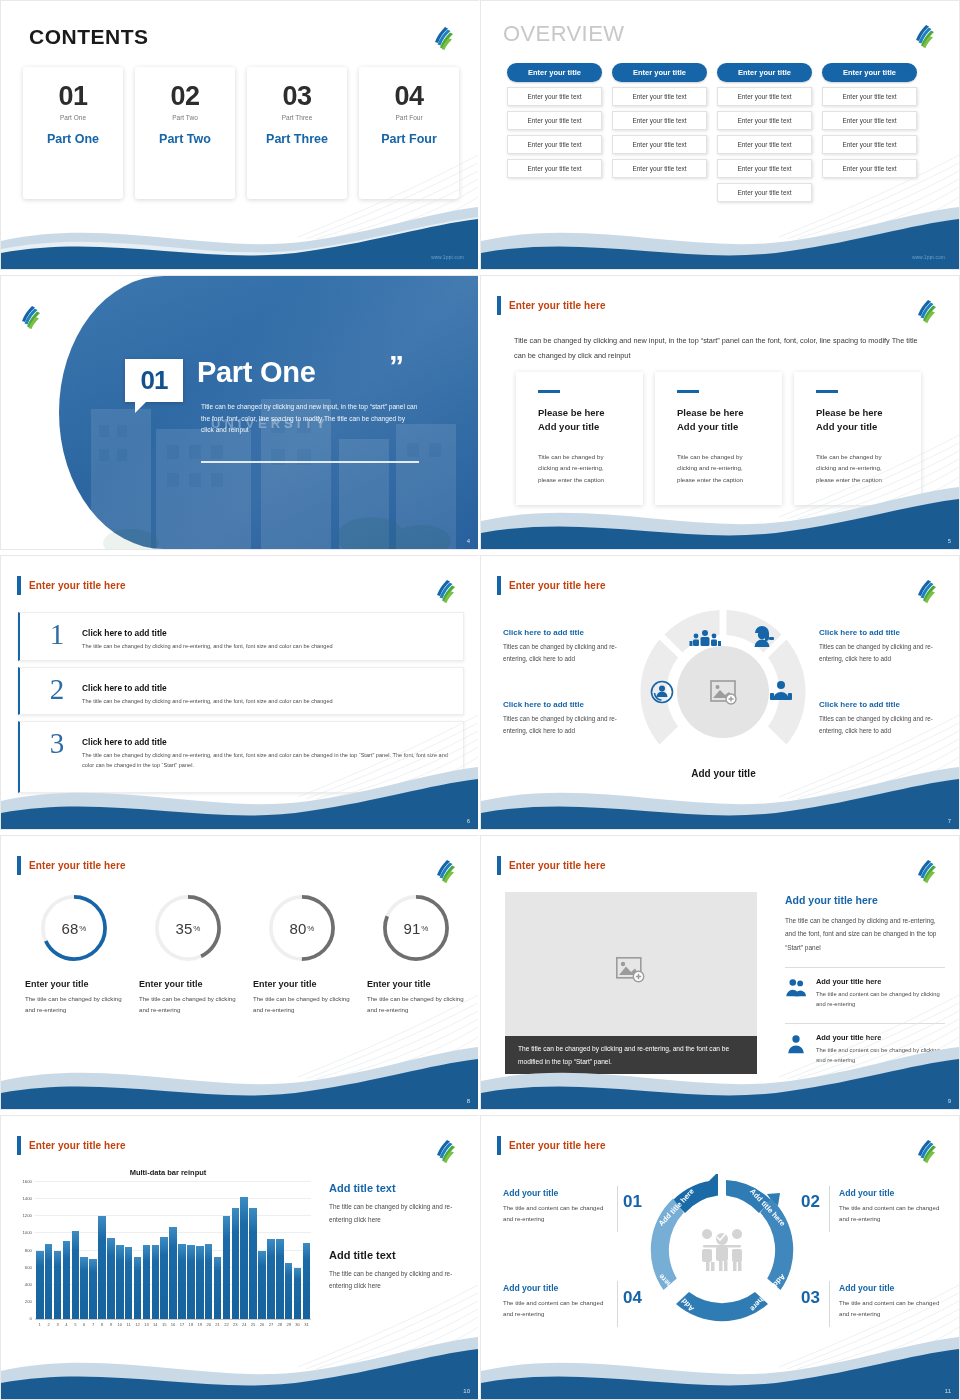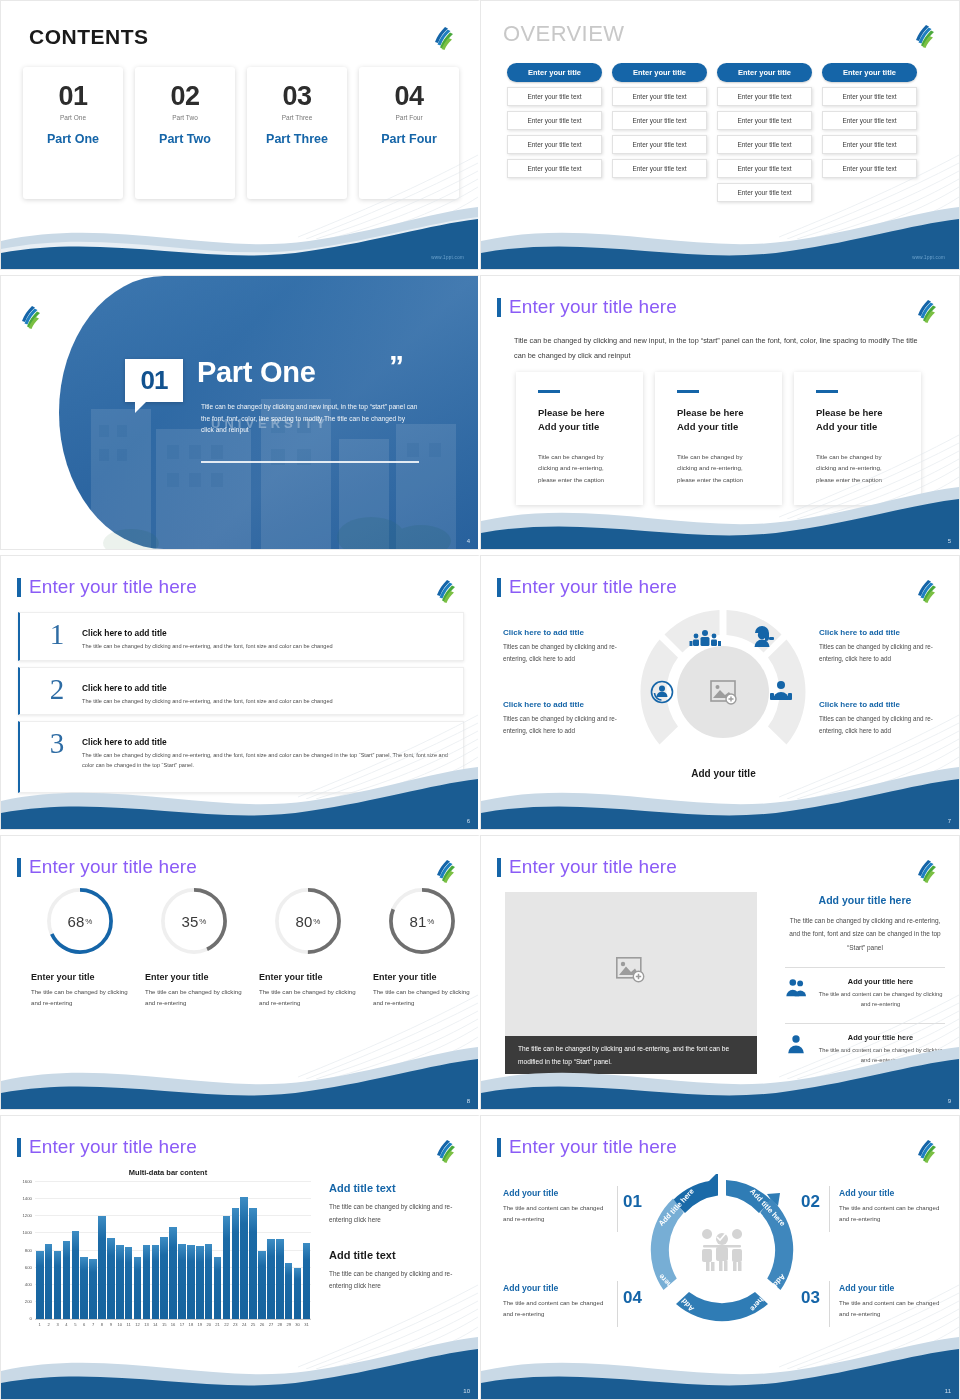--- a/index.html
+++ b/index.html
@@ -39,21 +39,21 @@
     position: absolute; right: 8px; bottom: 5px;
     font-size: 6px; color: #cfe0ef; z-index: 6;
   }
   .watermark {
     position:absolute; right: 14px; bottom: 9px;
     font-size: 4.5px; color: #6fa5cf; letter-spacing:.3px; z-index: 6;
   }
 
   .title-row { position: absolute; left: 16px; top: 20px; display: flex; align-items: center; gap: 8px; }
   .title-bar { width: 4px; height: 19px; background: #1565a8; }
-  .title-txt { font-size: 19px; color: #8b5cf6; font-weight: 400; letter-spacing: .1px; }
+  .title-txt { font-size: 10px; color: #c2410c; font-weight: 700; letter-spacing: .1px; }
 
   
   .contents-h { position:absolute; left: 28px; top: 24px; font-size: 21px; font-weight: bold; color: #1a1a1a; letter-spacing: .5px; }
   .cards { position:absolute; left: 22px; top: 66px; display: flex; gap: 12px; }
   .ccard {
     width: 100px; height: 132px; background: #fff;
     box-shadow: 0 1px 5px rgba(0,0,0,.16);
     border-radius: 3px; padding-top: 16px; text-align: center;
   }
   .ccard .num { font-size: 27px; font-weight: bold; color: #2d2d2d; line-height: 1; letter-spacing: -.5px; }
@@ -128,34 +128,34 @@
   .cseg-cap { position:absolute; left: 155px; top: 212px; width: 175px; text-align:center; font-size: 10px; font-weight:bold; color:#1b1b1b; }
   .ctxt { position:absolute; width: 128px; }
   .ctxt h5 { font-size: 8px; font-weight:bold; color:#1565a8; }
   .ctxt p { font-size: 6.3px; color:#4a4a4a; line-height: 1.9; margin-top: 4px; }
   .ctxt.tl { left: 22px; top: 72px; }
   .ctxt.bl { left: 22px; top: 144px; }
   .ctxt.tr { left: 338px; top: 72px; }
   .ctxt.br { left: 338px; top: 144px; }
 
   
-  .donuts { position:absolute; left: 24px; top: 48px; display:flex; gap: 16px; margin-left: 6px; }
+  .donuts { position:absolute; left: 24px; top: 55px; display:flex; gap: 16px; }
   .dcell { width: 98px; text-align:center; }
   .dcell .ring { width: 74px; height: 74px; margin: 0 auto; position:relative; }
   .dcell .ring svg { width:100%; height:100%; display:block; }
   .dcell .pct { position:absolute; inset:0; display:flex; align-items:center; justify-content:center; font-size: 15px; color:#3a3a3a; }
   .dcell .pct small { font-size: 8px; margin-left:1px; }
   .dcell h5 { font-size: 9px; font-weight:bold; color:#1b1b1b; margin-top: 14px; text-align:left; }
   .dcell p { font-size: 6.1px; color:#4a4a4a; line-height: 1.85; margin-top: 4px; text-align:left; }
 
   
   .imgbox { position:absolute; left: 24px; top: 56px; width: 252px; height: 182px; background:#e6e6e6; }
   .imgbox .ph { position:absolute; left:50%; top: 44%; transform: translate(-50%,-50%); }
   .imgcap { position:absolute; left: 24px; top: 200px; width: 252px; height: 38px; background:#3b3b3b; color:#fff; font-size: 6.6px; line-height: 1.9; padding: 7px 13px; }
-  .rcol { position:absolute; left: 304px; top: 58px; width: 160px; text-align: center; }
+  .rcol { position:absolute; left: 304px; top: 58px; width: 160px; }
   .rcol h4 { font-size: 10.5px; font-weight:bold; color:#1565a8; }
   .rcol > p { font-size: 6.5px; color:#4a4a4a; line-height: 2.05; margin-top: 8px; }
   .rdiv { height:1px; background:#ddd; margin: 13px 0 9px; }
   .ritem { display:flex; gap: 9px; align-items:flex-start; margin-bottom: 6px; }
   .ritem .ico { width: 22px; flex: 0 0 22px; color:#1565a8; }
   .ritem .ico svg { width:100%; height: 22px; display:block; }
   .ritem h6 { font-size: 7.4px; font-weight:bold; color:#1b1b1b; }
   .ritem p { font-size: 5.8px; color:#4a4a4a; line-height: 1.8; margin-top: 3px; }
 
   
@@ -660,21 +660,21 @@
         <p>The title can be changed by clicking and re-entering</p>
       </div>
 
       <div class="dcell">
         <div class="ring">
           <svg viewBox="0 0 100 100">
             <circle cx="50" cy="50" r="42" fill="none" stroke="#efefef" stroke-width="5"></circle>
             <circle cx="50" cy="50" r="42" fill="none" stroke="#6f6f6f" stroke-width="5" stroke-dasharray="213.8 50.1" transform="rotate(-90 50 50)" stroke-linecap="butt"></circle>
           </svg>
           <div class="pct">
-              <span>81</span>
+              <span>91</span>
               <small>%</small>
             </div>
         </div>
         <h5>Enter your title</h5>
         <p>The title can be changed by clicking and re-entering</p>
       </div>
     </div>
 
     <div class="fan">
       <svg viewBox="0 0 180 110" preserveAspectRatio="none">
@@ -788,21 +788,21 @@
     <div class="logo" style="right:22px; top:22px;">
       <svg viewBox="0 0 44 52">
         <path d="M26 4 C18 12 10 22 6 34 L12 36 C16 24 24 14 32 7Z" fill="#1565a8"></path>
         <path d="M31 9 C23 17 15 27 11 39 L17 41 C21 29 29 19 37 12Z" fill="#1f7fc0"></path>
         <path d="M36 15 C28 23 20 33 16 45 L22 47 C26 35 34 25 42 18Z" fill="#4aa83c"></path>
         <path d="M33 26 C27 32 22 40 19 48 L25 50 C28 42 34 34 40 29Z" fill="#7bc043"></path>
       </svg>
     </div>
 
     <div class="chart-wrap">
-      <div class="chart-title">Multi-data bar content</div>
+      <div class="chart-title">Multi-data bar reinput</div>
       <div class="plot">
         <div id="gridlines">
             <div class="gl" style="bottom: 0%;">
               <span class="ytick">0</span>
             </div>
             <div class="gl" style="bottom: 12.5%;">
               <span class="ytick">200</span>
             </div>
             <div class="gl" style="bottom: 25%;">
               <span class="ytick">400</span>

